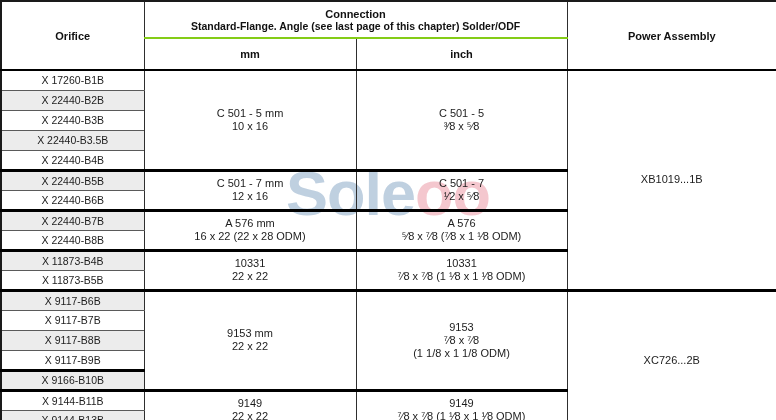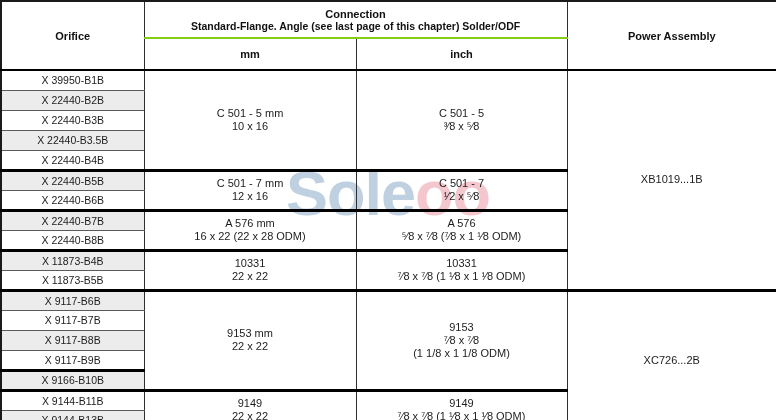--- a/index.html
+++ b/index.html
@@ -73,21 +73,21 @@
         </th>
         <th class="pw-h" rowspan="2">Power Assembly</th>
       </tr>
       <tr class="h2">
         <th>mm</th>
         <th>inch</th>
       </tr>
     </thead>
     <tbody>
       <tr>
-        <td class="or">X 39950-B1B</td>
+        <td class="or">X 17260-B1B</td>
         <td class="cc tb" rowspan="5">
           <div>C 501 - 5 mm</div>
           <div>10 x 16</div>
         </td>
         <td class="cc tb" rowspan="5">
           <div>C 501 - 5</div>
           <div>³⁄8 x ⁵⁄8</div>
         </td>
         <td class="pw tb" rowspan="11">
           <div>XB1019...1B</div>

